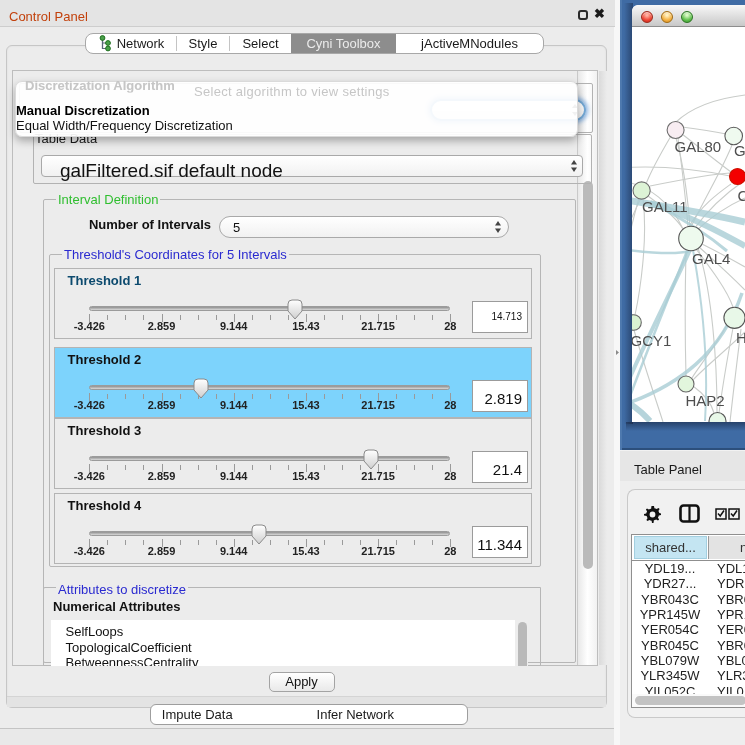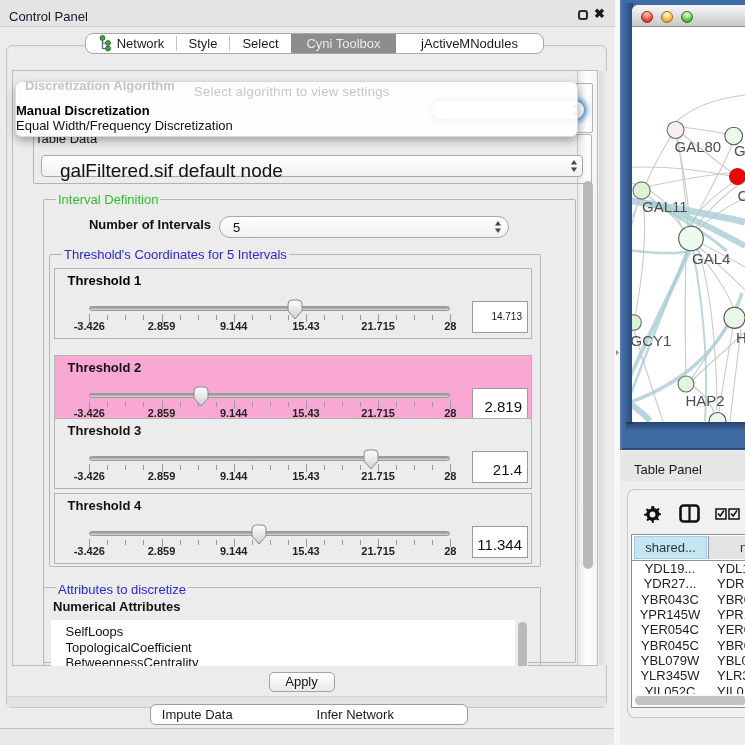--- a/index.html
+++ b/index.html
@@ -8,21 +8,21 @@
 .abs { position:absolute; }
 </style>
 </head>
 <body>
 
 <div class="abs" id="cpwin" style="left:0;top:0;width:614px;height:729px;background:#ececec;border-bottom:1px solid #c4c4c4;"></div>
 <div class="abs" style="left:614px;top:0;width:6px;height:745px;background:#f7f7f7;"></div>
 <div class="abs" style="left:0;top:729px;width:614px;height:16px;background:#e9e9e9;"></div>
 
 <div class="abs" style="left:0;top:0;width:615px;height:27px;background:#e4e4e4;border-bottom:1px solid #cdcdcd;"></div>
-<div class="abs" style="left:9px;top:9px;font-size:13px;color:#0f172a;">Control Panel</div>
+<div class="abs" style="left:9px;top:9px;font-size:13px;color:#c2410c;">Control Panel</div>
 <div class="abs" style="left:578px;top:10px;width:10px;height:10px;border:2px solid #2a2a2a;border-radius:3px;"></div>
 <div class="abs" style="left:594px;top:6px;font-size:13px;font-weight:bold;color:#1a1a1a;">✖</div>
 
 <div class="abs" style="left:6px;top:45px;width:601px;height:663px;background:#ececec;border:1px solid #c6c6c6;border-radius:6px;box-shadow:inset 0 0 2px rgba(0,0,0,0.08);"></div>
 <div class="abs" style="left:7px;top:696px;width:599px;height:11px;background:#e3e3e3;border-top:1px solid #d4d4d4;"></div>
 
 <div class="abs" style="left:12px;top:70px;width:586px;height:596px;background:#ececec;border:1px solid #bdbdbd;"></div>
 
 <div class="abs" style="left:577px;top:71px;width:20px;height:594px;background:linear-gradient(90deg,#e8e8e8,#ffffff 50%,#f1f1f1);border-left:1px solid #c9c9c9;"></div>
 <div class="abs" style="left:583px;top:181px;width:10px;height:388px;background:#bababa;border-radius:6px;"></div>
@@ -88,21 +88,21 @@
       <path d="M4 1 L7 5.4 H1 Z" fill="#444"></path>
       <path d="M4 13 L7 8.6 H1 Z" fill="#444"></path>
     </svg>
 </div>
 
 <div class="abs" style="left:49px;top:254px;width:492px;height:313px;border:1px solid #b6b6b6;border-radius:2px;"></div>
 <div class="abs" style="left:62px;top:247px;background:#ececec;padding:0 2px;font-size:13px;color:#2a2ad0;">Threshold's Coordinates for 5 Intervals</div>
 
 <div id="thresholds">
     <div class="abs" style="left:53.5px;top:268px;width:478px;height:71px;border:1px solid #b4b4b4;background:#ececec;">
-      <div style="position:absolute;left:13px;top:4px;font-size:13px;font-weight:bold;color:#000000;">Threshold 1</div>
+      <div style="position:absolute;left:13px;top:4px;font-size:13px;font-weight:bold;color:#0c4a6e;">Threshold 1</div>
       <div style="position:absolute;left:34.8px;top:37px;width:361px;height:5px;background:linear-gradient(#8f8f8f,#d9d9d9);border-radius:3px;border:1px solid #9b9b9b;"></div>
       <div style="position:absolute;left:34.8px;top:45px;width:1px;height:8px;background:#9a9a9a;"></div>
       <div style="position:absolute;left:52.8px;top:46px;width:1px;height:5px;background:#9a9a9a;"></div>
       <div style="position:absolute;left:70.9px;top:46px;width:1px;height:5px;background:#9a9a9a;"></div>
       <div style="position:absolute;left:88.9px;top:46px;width:1px;height:5px;background:#9a9a9a;"></div>
       <div style="position:absolute;left:107.0px;top:45px;width:1px;height:8px;background:#9a9a9a;"></div>
       <div style="position:absolute;left:125.0px;top:46px;width:1px;height:5px;background:#9a9a9a;"></div>
       <div style="position:absolute;left:143.1px;top:46px;width:1px;height:5px;background:#9a9a9a;"></div>
       <div style="position:absolute;left:161.1px;top:46px;width:1px;height:5px;background:#9a9a9a;"></div>
       <div style="position:absolute;left:179.2px;top:45px;width:1px;height:8px;background:#9a9a9a;"></div>
@@ -129,21 +129,21 @@
         <defs>
           <linearGradient id="g268" x1="0" y1="0" x2="0" y2="1">
             <stop offset="0" stop-color="#ffffff"></stop>
             <stop offset="1" stop-color="#cfcfcf"></stop>
           </linearGradient>
         </defs>
       </svg>
       <div style="position:absolute;left:417.5px;top:32px;width:56px;height:32px;background:#fff;border:1px solid #9b9b9b;"></div>
       <div style="position:absolute;left:417.5px;top:42px;width:50px;text-align:right;font-size:10px;color:#111;">14.713</div>
     </div>
-    <div class="abs" style="left:53.5px;top:355px;width:478px;height:71px;border:1px solid #b4b4b4;background:#f9a8d4;">
+    <div class="abs" style="left:53.5px;top:347px;width:478px;height:71px;border:1px solid #b4b4b4;background:#7dd3fc;">
       <div style="position:absolute;left:13px;top:4px;font-size:13px;font-weight:bold;color:#111;">Threshold 2</div>
       <div style="position:absolute;left:34.8px;top:37px;width:361px;height:5px;background:linear-gradient(#8f8f8f,#d9d9d9);border-radius:3px;border:1px solid #9b9b9b;"></div>
       <div style="position:absolute;left:34.8px;top:45px;width:1px;height:8px;background:#9a9a9a;"></div>
       <div style="position:absolute;left:52.8px;top:46px;width:1px;height:5px;background:#9a9a9a;"></div>
       <div style="position:absolute;left:70.9px;top:46px;width:1px;height:5px;background:#9a9a9a;"></div>
       <div style="position:absolute;left:88.9px;top:46px;width:1px;height:5px;background:#9a9a9a;"></div>
       <div style="position:absolute;left:107.0px;top:45px;width:1px;height:8px;background:#9a9a9a;"></div>
       <div style="position:absolute;left:125.0px;top:46px;width:1px;height:5px;background:#9a9a9a;"></div>
       <div style="position:absolute;left:143.1px;top:46px;width:1px;height:5px;background:#9a9a9a;"></div>
       <div style="position:absolute;left:161.1px;top:46px;width:1px;height:5px;background:#9a9a9a;"></div>

